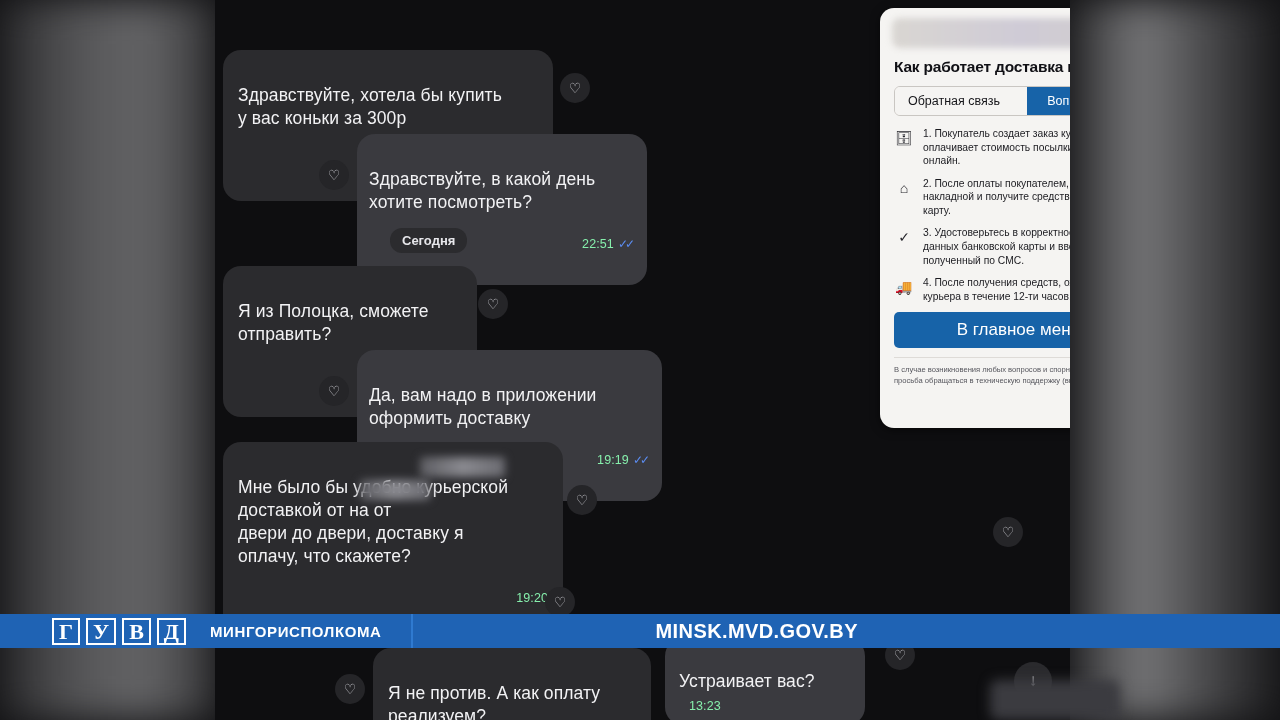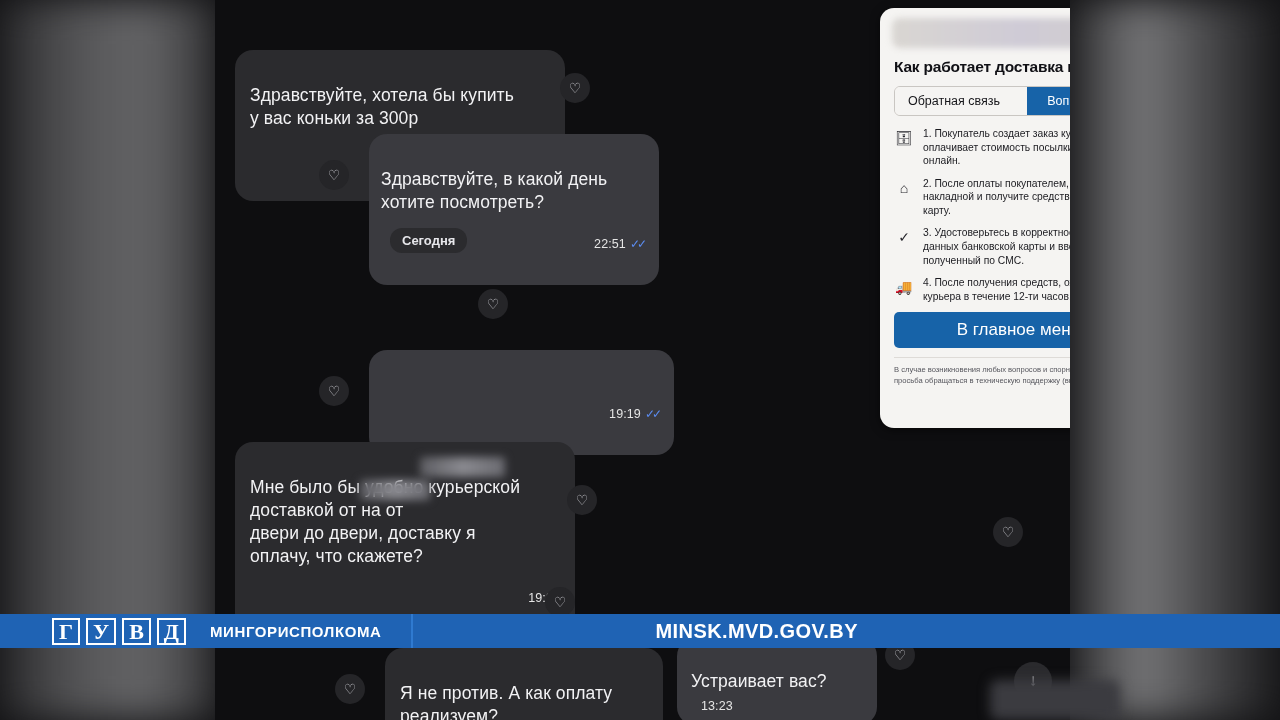--- a/index.html
+++ b/index.html
@@ -37,29 +37,28 @@
 
   .bubble {
     position: absolute;
     border-radius: 18px;
     padding: 11px 15px 11px 15px;
     color: #f2f2f4;
     font-size: 17.5px;
     line-height: 1.32;
     letter-spacing: .1px;
     white-space: pre-line;
-    margin-left: 12px;
   }
   .bubble.in  { background: #2b2b2e; }
   .bubble.out { background: #3a3a3f; padding-left: 12px; }
 
   .time {
     display: inline-block;
     font-size: 12.5px;
-    color: #e5e5e5;
+    color: #86efac;
     margin-left: 10px;
     vertical-align: baseline;
   }
   .meta {
     text-align: right;
     margin-top: 2px;
     line-height: 1;
   }
   .checks { color: #5b8cf0; font-size: 12px; margin-left: 4px; letter-spacing:-3px;}
 
@@ -262,23 +261,32 @@
       <span>Здравствуйте, в какой день
 хотите посмотреть?</span>
       <div class="meta">
         <span class="time">22:51</span><span class="checks">✓✓</span>
       </div>
     </div>
     <div class="heart" style="left:104px; top:160px;">♡</div>
 
     <div class="daypill" style="left:175px; top:228px;">Сегодня</div>
 
+    <div class="bubble in" style="left:8px; top:266px; width:254px;">
+      <span>Я из Полоцка, сможете
+отправить?</span>
+      <div class="meta">
+        <span class="time">15:15</span>
+      </div>
+    </div>
     <div class="heart" style="left:263px; top:289px;">♡</div>
 
     <div class="bubble out" style="left:142px; top:350px; width:305px;">
+      <span>Да, вам надо в приложении
+оформить доставку</span>
       <div class="meta">
         <span class="time">19:19</span><span class="checks">✓✓</span>
       </div>
     </div>
     <div class="heart" style="left:104px; top:376px;">♡</div>
 
     <div class="bubble in" style="left:8px; top:442px; width:340px;">
       <span>Мне было бы удобно курьерской
 доставкой от               на от
 двери до двери, доставку я

